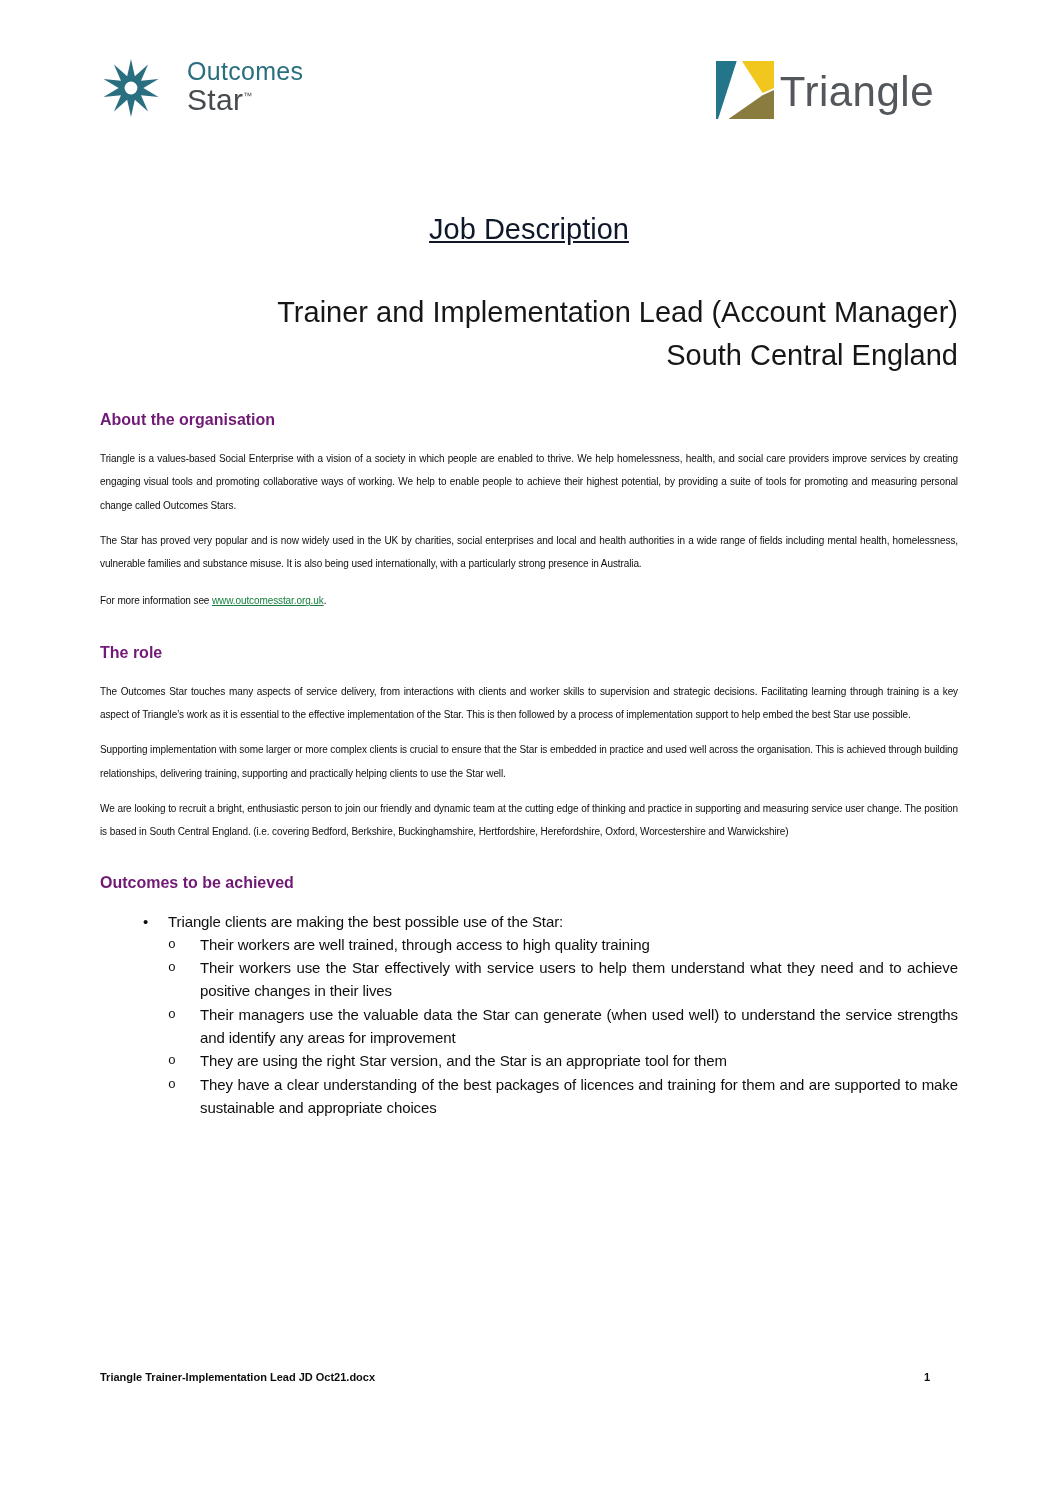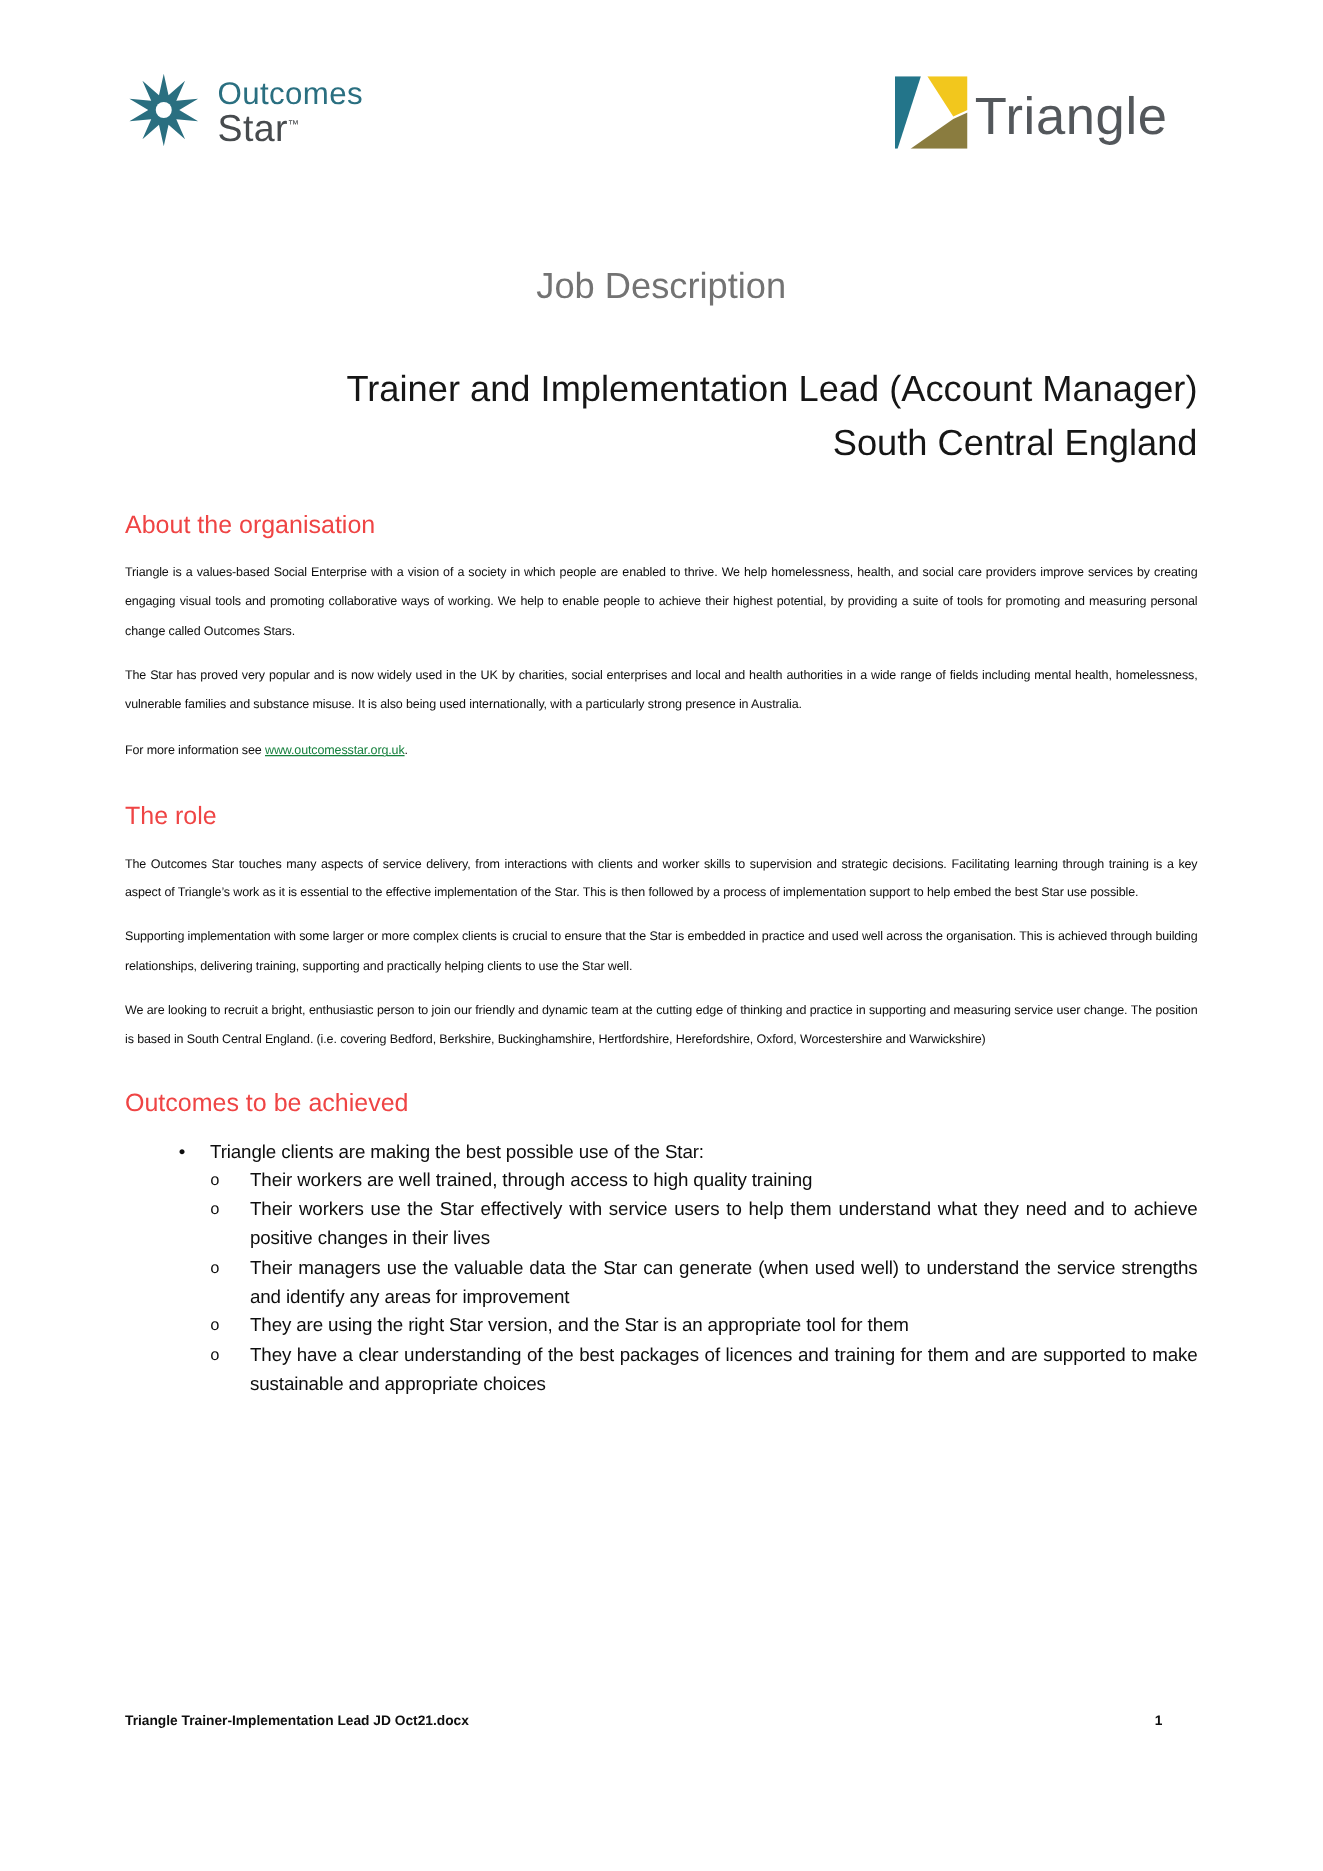--- a/index.html
+++ b/index.html
@@ -10,34 +10,34 @@
     background:#ffffff;
     font-family:"Liberation Sans", sans-serif;
     color:#111111;
     overflow:hidden;
     margin:0 auto;
   }
   .content { padding:57px 100px 0 100px; }
 
   
   .logo-row { display:flex; justify-content:space-between; align-items:flex-start; height:88px; }
-  .os-logo { display:flex; align-items:center; gap:12px; }
+  .os-logo { display:flex; gap:25px; }
   .os-text { line-height:1.02; padding-top:2px; }
   .os-word1 { display:block; color:#2A6F80; font-size:25px; font-weight:500; letter-spacing:.3px; }
   .os-word2 { display:block; color:#474B4E; font-size:30px; font-weight:500; letter-spacing:.3px; }
   .os-tm { font-size:9px; vertical-align:super; color:#474B4E; }
   .tri-logo { display:flex; align-items:center; gap:6px; margin-right:24px; margin-top:4px; }
   .tri-text { font-size:42px; color:#53575B; font-weight:500; letter-spacing:.5px; }
 
   
-  .doc-title { margin-top:66px; text-align:center; font-size:29px; font-weight:400; color:#737373; line-height:36px; }
+  .doc-title { margin-top:66px; text-align:center; font-size:29px; font-weight:400; color:#0f172a; line-height:36px;text-decoration:underline; }
   .doc-subtitle { margin-top:44px; text-align:right; font-size:29px; font-weight:400; color:#161616; line-height:43px; }
 
   
-  .h2 { font-size:20px; font-weight:400; color:#ef4444; line-height:30px; }
+  .h2 { font-size:16px; font-weight:700; color:#701a75; line-height:30px; }
   .h2.about { margin-top:28px; }
   .h2.role  { margin-top:25px; }
   .h2.outcomes { margin-top:24px; }
   .para { font-size:10px; line-height:23.3px; text-align:justify; color:#0e0e0e; letter-spacing:-0.1px; }
   .para.mt  { margin-top:12px; }
   .para.mt2 { margin-top:14px; }
   .link { color:#15803d; text-decoration:underline; cursor:pointer; }
 
   
   .bullets { margin-top:12px; }

